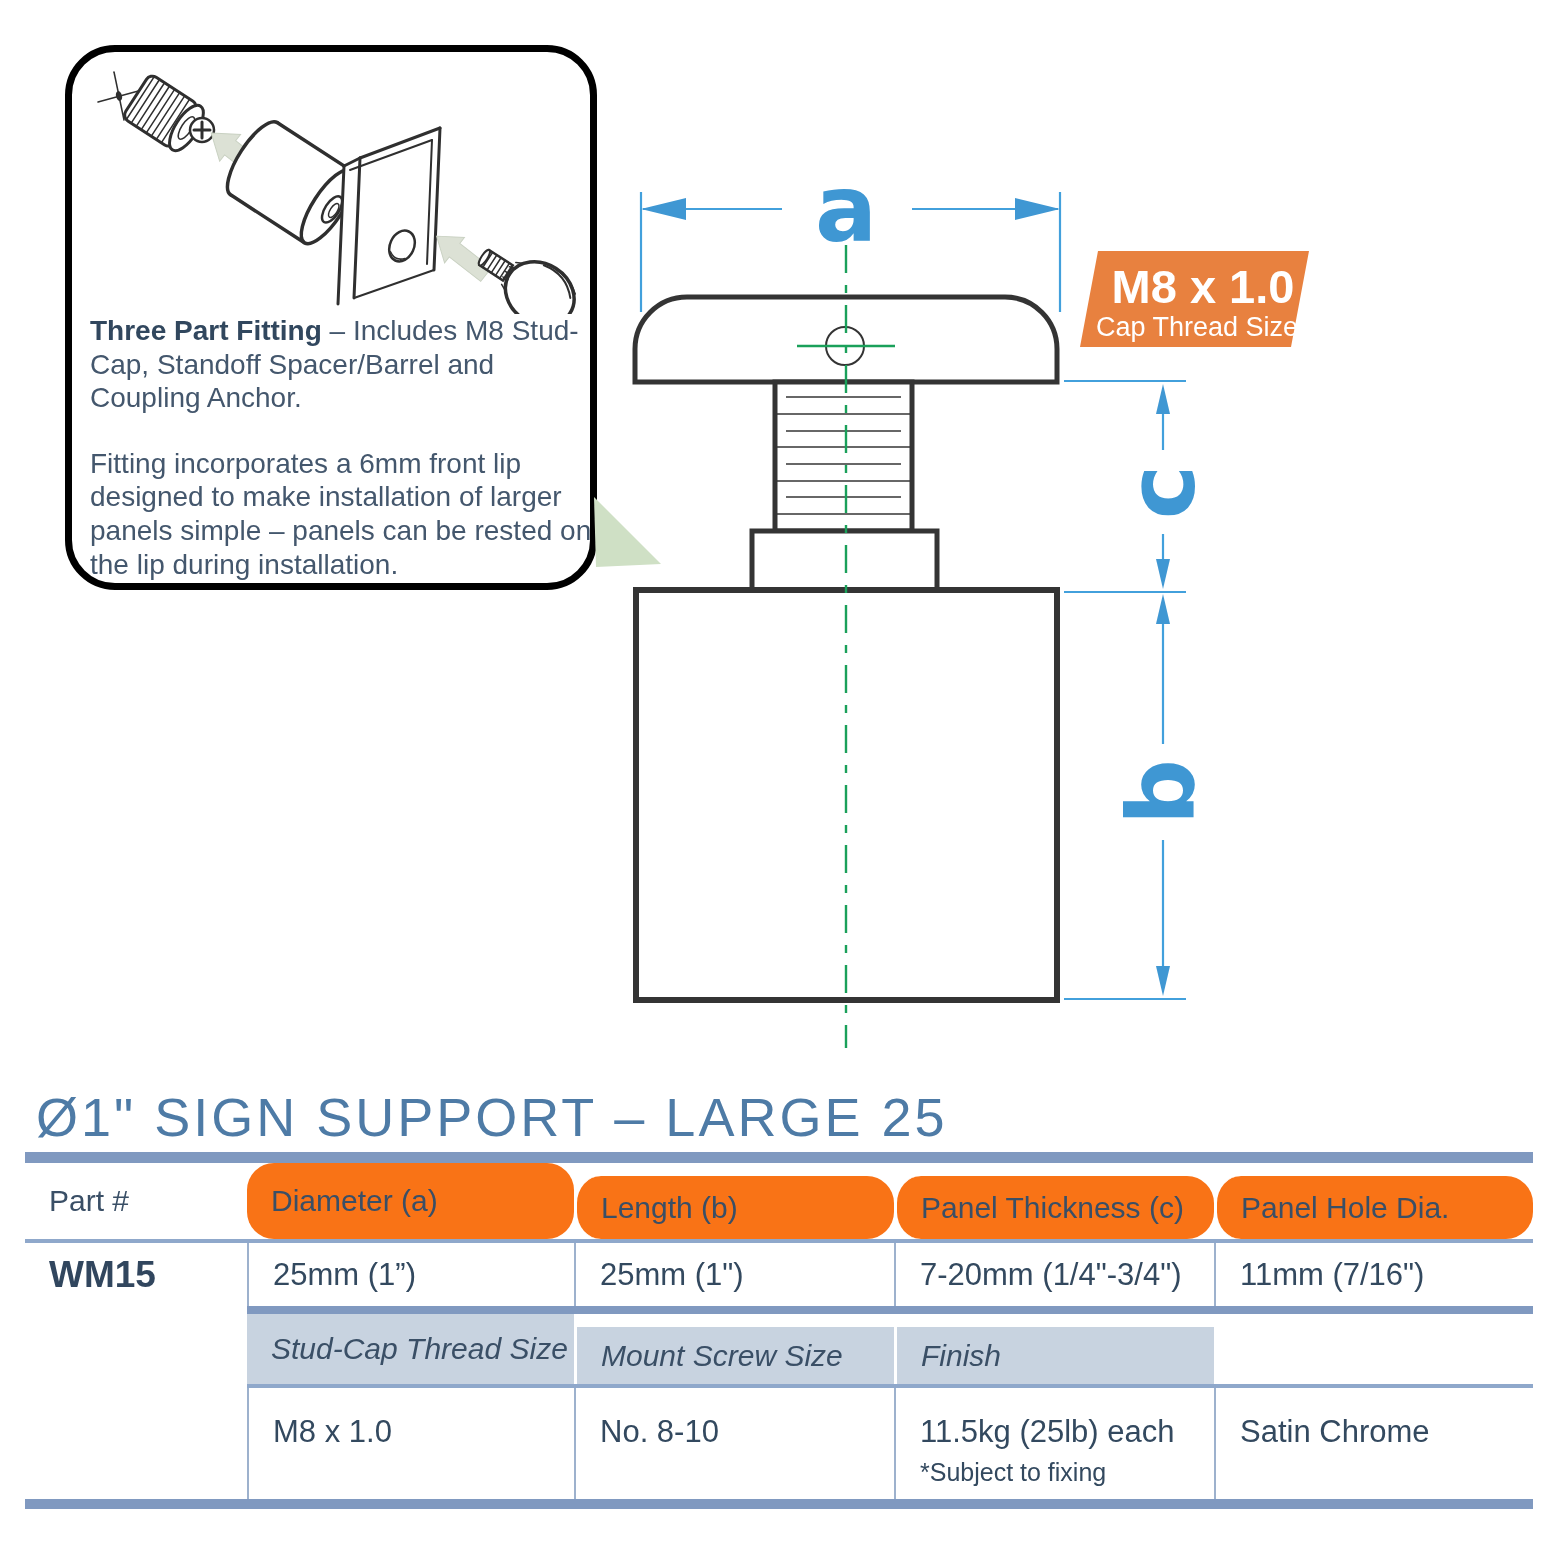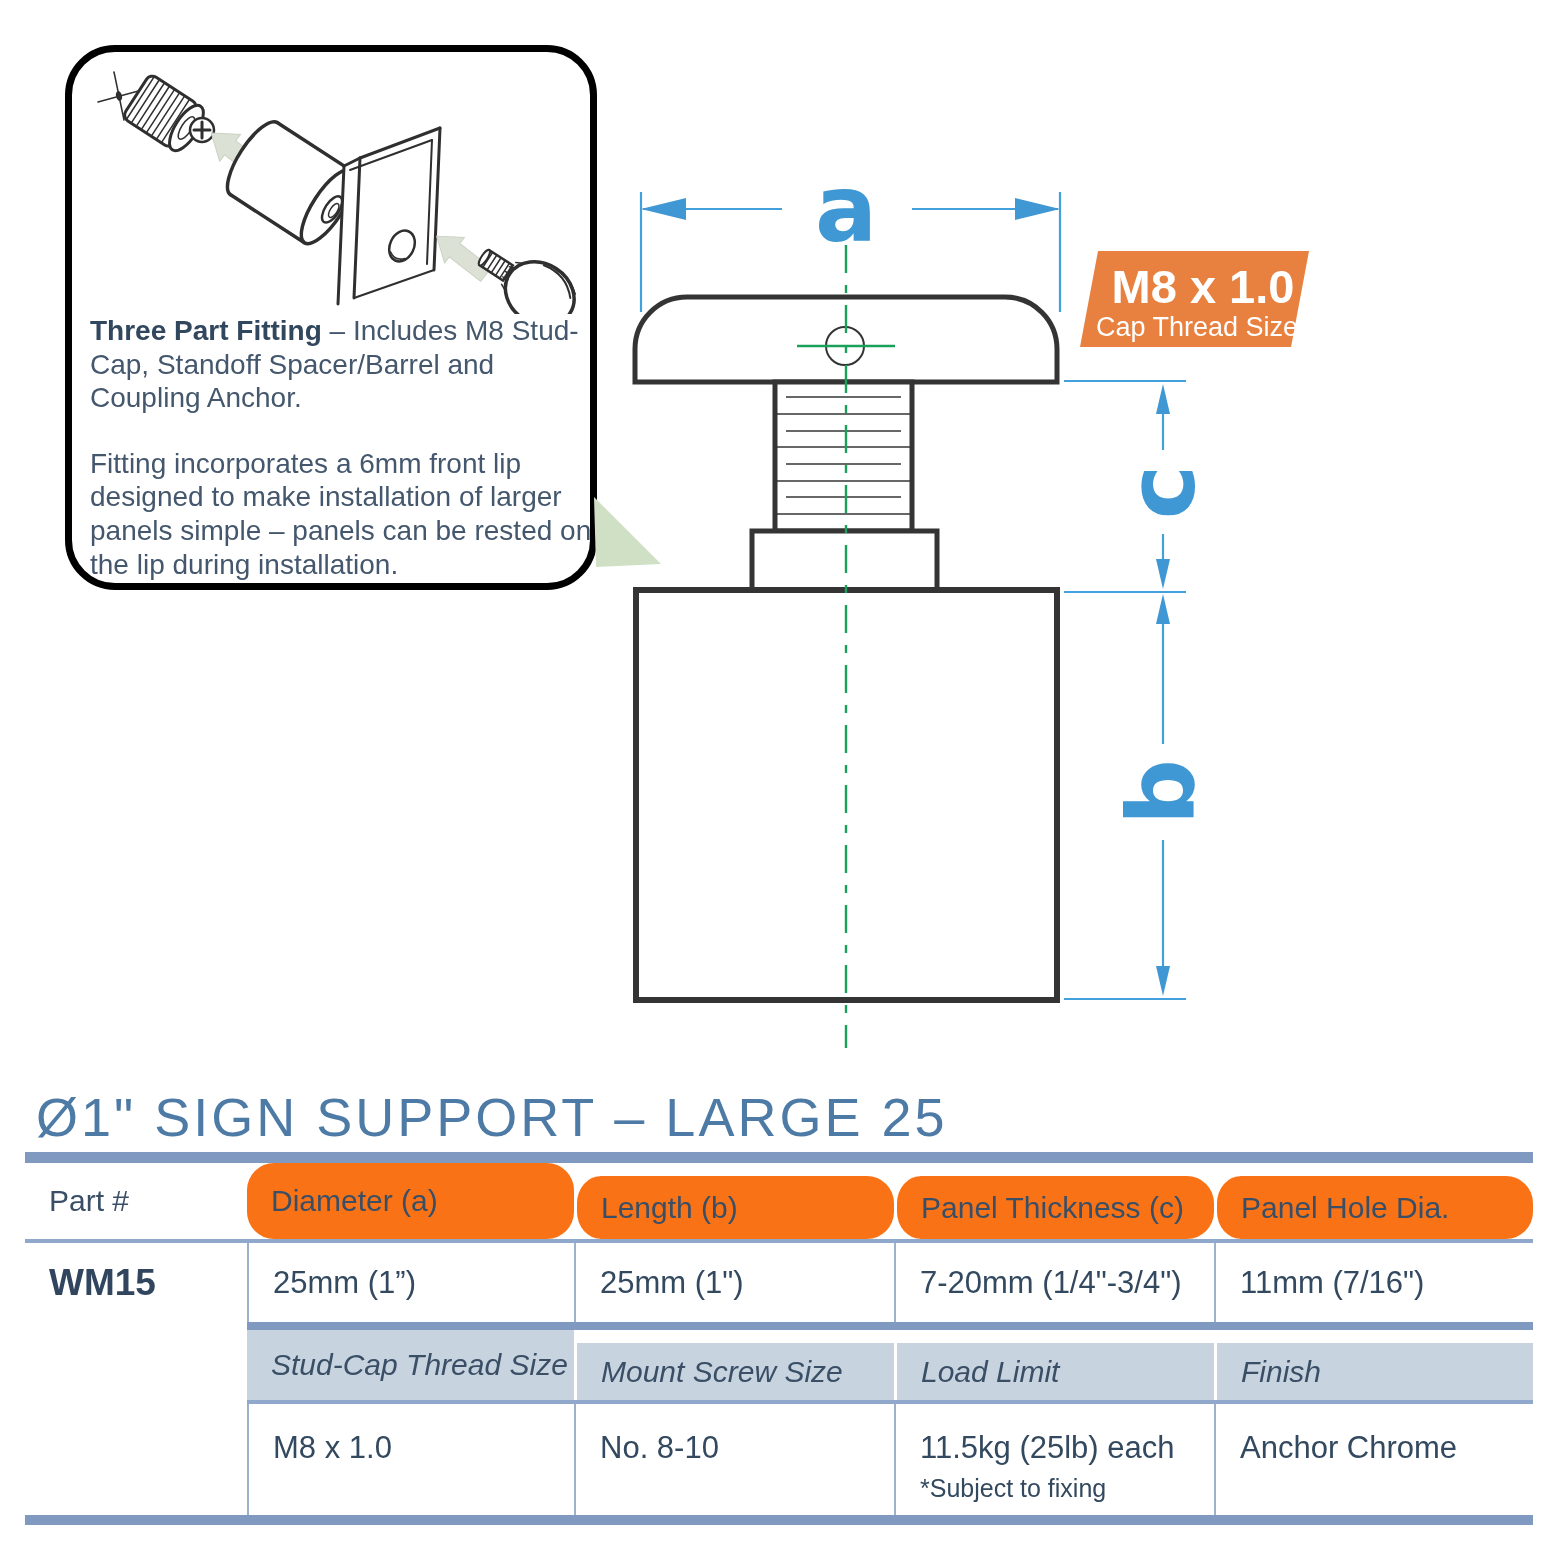--- a/index.html
+++ b/index.html
@@ -33,21 +33,21 @@
   
   .spec{position:absolute;left:25px;top:1152px;width:1508px;}
   .bar{background:#8099c0;}
   .bar.top{height:11px;}
   .bar.mid{height:8px;margin-left:222px;}
   .bar.bottom{height:10px;}
   .tline{height:4px;background:#8fa8cb;}
   .tline.indent{margin-left:222px;}
   .trow{display:grid;grid-template-columns:222px 327px 320px 320px 319px;}
   .trow.h1{height:76px;}
-  .trow.d1{height:79px;}
+  .trow.d1{height:63px;}
   .trow.h2{height:70px;}
   .trow.d2{height:111px;}
   .cell{display:flex;align-items:center;padding-left:24px;box-sizing:border-box;}
   .cell.hdr{color:#3a4f66;font-size:30px;}
   .cell.green{background:#f97316;border-radius:27px;}
   .cell.blue{background:#c8d3e0;font-style:italic;}
   .cell.wsep{border-left:3px solid #ffffff;margin-top:13px;}
   .cell.vsep{border-left:2px solid #9db1cd;}
   .cell.val{color:#33495f;font-size:31px;}
   .cell.part{color:#31465e;font-size:37px;font-weight:bold;}
@@ -240,33 +240,32 @@
     <div class="cell val vsep">7-20mm (1/4"-3/4")</div>
     <div class="cell val vsep">11mm (7/16")</div>
   </div>
 
   <div class="bar mid"></div>
 
   <div class="trow h2">
     <div class="cell"></div>
     <div class="cell hdr blue">Stud-Cap Thread Size</div>
     <div class="cell hdr blue wsep">Mount Screw Size</div>
-    <div class="cell hdr blue wsep">Load Limit</div>
     <div class="cell hdr blue wsep">Finish</div>
   </div>
 
   <div class="tline indent"></div>
 
   <div class="trow d2">
     <div class="cell"></div>
     <div class="cell val vsep">M8 x 1.0</div>
     <div class="cell val vsep">No. 8-10</div>
     <div class="cell val vsep">
       <span class="stack">
         <span>11.5kg (25lb) each</span>
         <span class="note">*Subject to fixing</span>
       </span>
     </div>
-    <div class="cell val vsep">Anchor Chrome</div>
+    <div class="cell val vsep">Satin Chrome</div>
   </div>
 
   <div class="bar bottom"></div>
 </div>
 
 </body></html>

